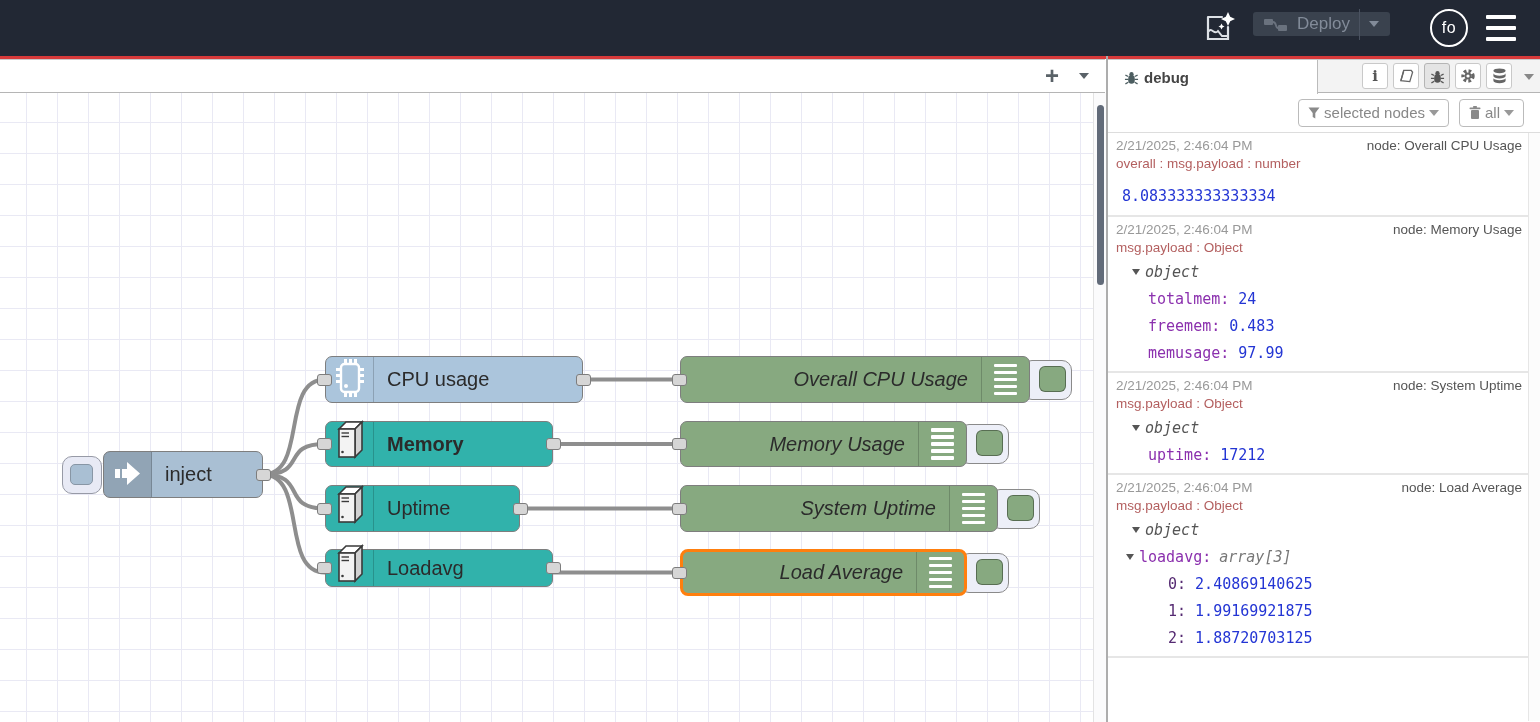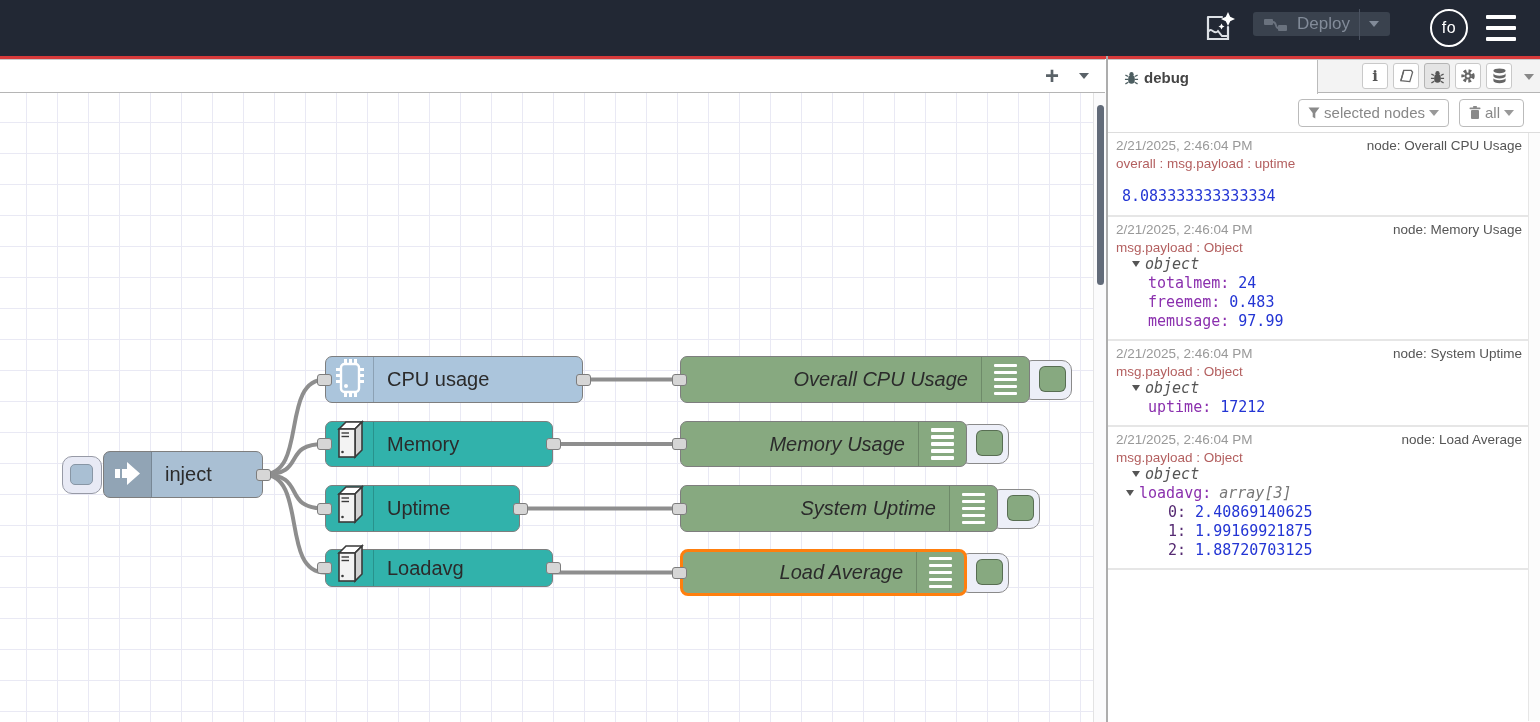--- a/index.html
+++ b/index.html
@@ -71,21 +71,21 @@
   
   #messages { position:relative; height:588px; overflow:hidden; }
   #sb-gutter { position:absolute; right:0; top:0; width:12px; height:100%; background:#fcfcfc; border-left:1px solid #e6e6e6; }
   .msg { border-bottom:2px solid #e6e6e6; padding:5px 18px 8px 8px; }
   .msg-header { display:flex; justify-content:space-between; align-items:baseline; font-size:13.5px; }
   .ts { color:var(--ts_gray,#999); }
   .nodename { color:#555; cursor:pointer; }
   .prop { color:var(--prop_red,#b35f5f); font-size:13.5px; margin-top:3px; }
   .mono { font-family:"DejaVu Sans Mono", monospace; font-size:15px; }
   .value { color:var(--value_blue,#2335d4); margin:16px 0 2px 6px; }
-  .row { line-height:19px; white-space:nowrap; }
+  .row { margin-top:8px; line-height:19px; white-space:nowrap; }
   .row .tri { width:0; height:0; border-left:4.5px solid transparent; border-right:4.5px solid transparent; border-top:6px solid #555; display:inline-block; margin-right:5px; vertical-align:2px; }
   .row.open { padding-left:16px; }
   .row.openkv { padding-left:10px; }
   .row.kv { padding-left:32px; }
   .row.item { padding-left:52px; }
   .objlabel { font-style:italic; color:#555; }
   .key { color:var(--key_purple,#8b30ae); }
   .idx { color:var(--index_purple,#552a72); }
   .val { color:var(--value_blue,#2335d4); }
   .vtype { font-style:italic; color:#777; margin-left:8px; }
@@ -175,21 +175,21 @@
                     <rect x="25" y="22" width="4" height="3"></rect>
       </g>
       <circle cx="11" cy="28" r="2" fill="#fff"></circle>
                 </svg></div>
             </div>
             <div class="node-label">CPU usage</div>
           </div>
           <div class="port in"></div>
           <div class="port out"></div>
         </div>
-        <div class="node-wrap" style="left: 325px; top: 328px; width: 228px; height: 46px;">
+        <div class="node-wrap" style="left: 325px; top: 328px; width: 228px; height: 46px; font-weight: bold;">
           <div class="node-body" style="background: rgb(49, 178, 171);">
             <div class="icon-area left">
               <div><svg width="36" height="44" viewBox="0 0 36 44">
       <polygon points="7,9 14,2 30,2 23,9" fill="#ffffff" stroke="#3a3a3a" stroke-width="1.6"></polygon>
       <polygon points="23,9 30,2 30,30 23,37" fill="#d2d2d2" stroke="#3a3a3a" stroke-width="1.6"></polygon>
       <rect x="7" y="9" width="16" height="28" fill="#f3f3f3" stroke="#3a3a3a" stroke-width="1.6"></rect>
       <line x1="9.5" y1="13" x2="17" y2="13" stroke="#3a3a3a" stroke-width="1.4"></line>
       <line x1="9.5" y1="16.5" x2="17" y2="16.5" stroke="#3a3a3a" stroke-width="1.4"></line>
       <circle cx="10.5" cy="32" r="1.3" fill="#3a3a3a"></circle>
                 </svg></div>
@@ -390,21 +390,21 @@
         <span class="caret"></span>
       </div>
     </div>
 
     <div id="messages">
       <div class="msg">
           <div class="msg-header">
             <span class="ts">2/21/2025, 2:46:04 PM</span>
             <span class="nodename">node: Overall CPU Usage</span>
           </div>
-          <div class="prop">overall : msg.payload : uptime</div>
+          <div class="prop">overall : msg.payload : number</div>
           <div class="mono value">8.083333333333334</div>
         </div>
         <div class="msg">
           <div class="msg-header">
             <span class="ts">2/21/2025, 2:46:04 PM</span>
             <span class="nodename">node: Memory Usage</span>
           </div>
           <div class="prop">msg.payload : Object</div>
           <div class="mono row open"><span class="tri"></span><span class="objlabel">object</span></div>
           <div class="mono row kv"><span class="key">totalmem:</span> <span class="val">24</span></div>

